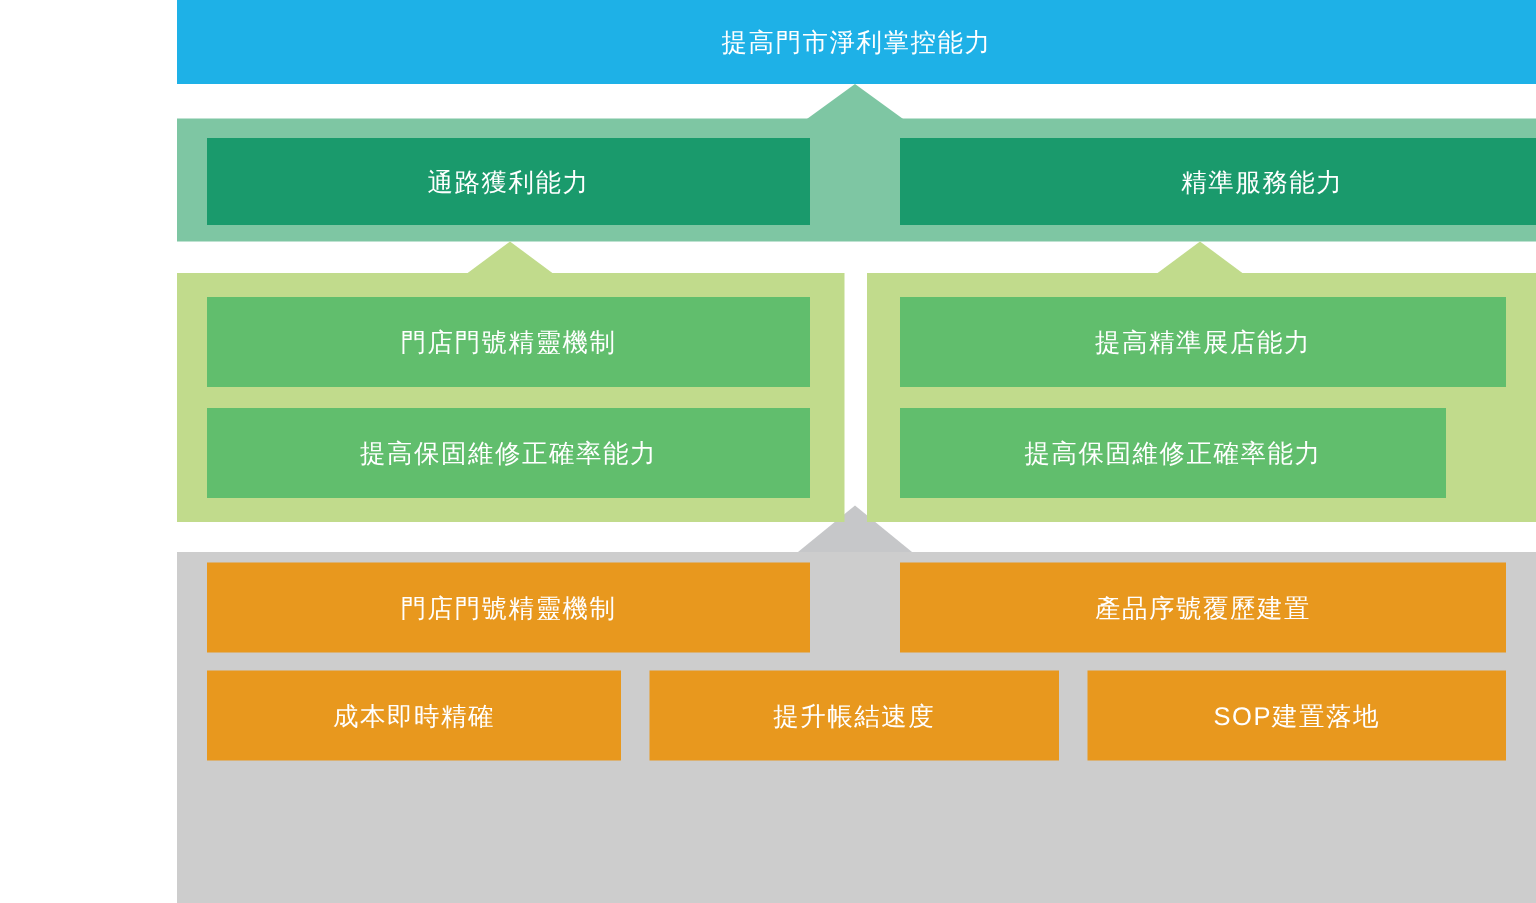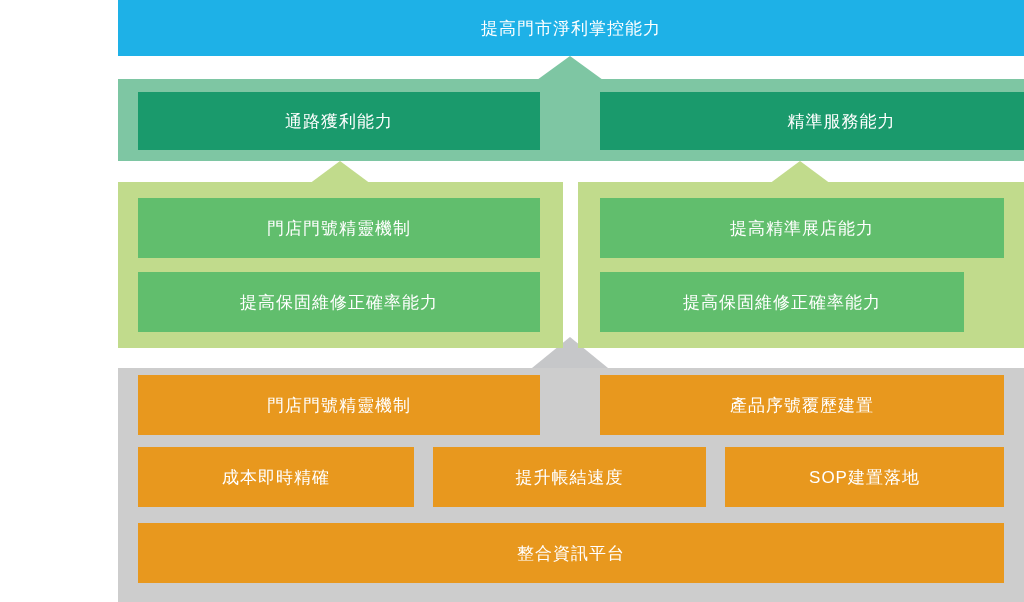--- a/index.html
+++ b/index.html
@@ -78,17 +78,14 @@
   <div class="abs box orange" style="left:433px;top:447px;width:273px;height:60px;">
     <span>提升帳結速度</span>
   </div>
   <div class="abs box orange" style="left:138px;top:447px;width:276px;height:60px;">
     <span>成本即時精確</span>
   </div>
   <div class="abs box orange" style="left:725px;top:447px;width:279px;height:60px;">
     <span>SOP建置落地</span>
   </div>
 
-  <div class="abs box orange" style="left:138px;top:523px;width:866px;height:60px;">
-    <span>整合資訊平台</span>
-  </div>
 
 </div>
 
 </body></html>

